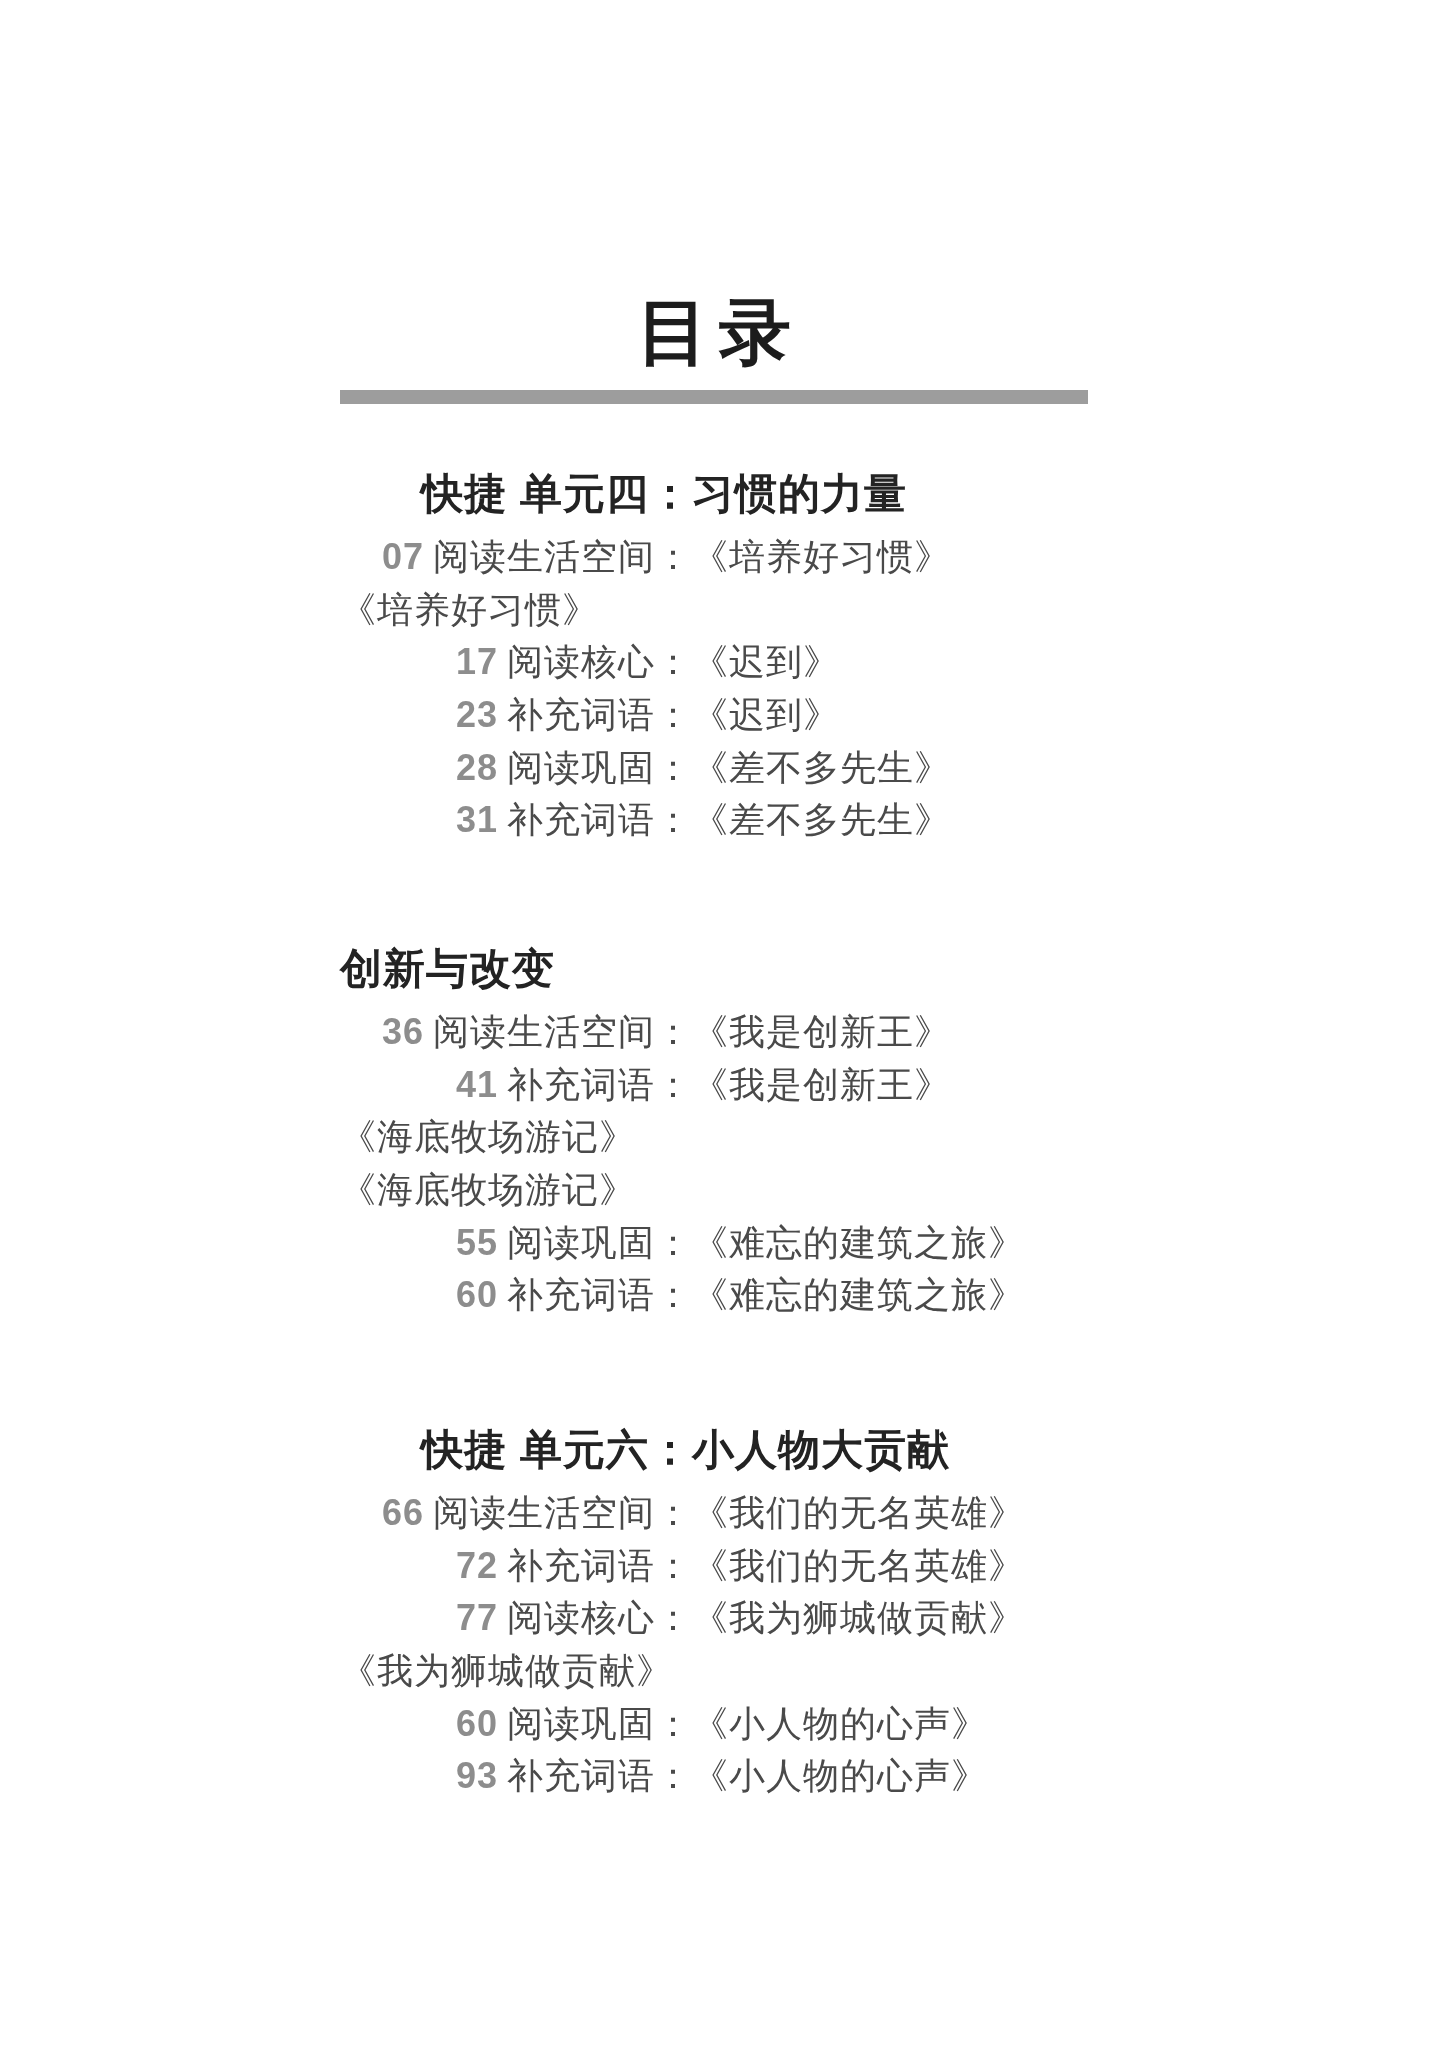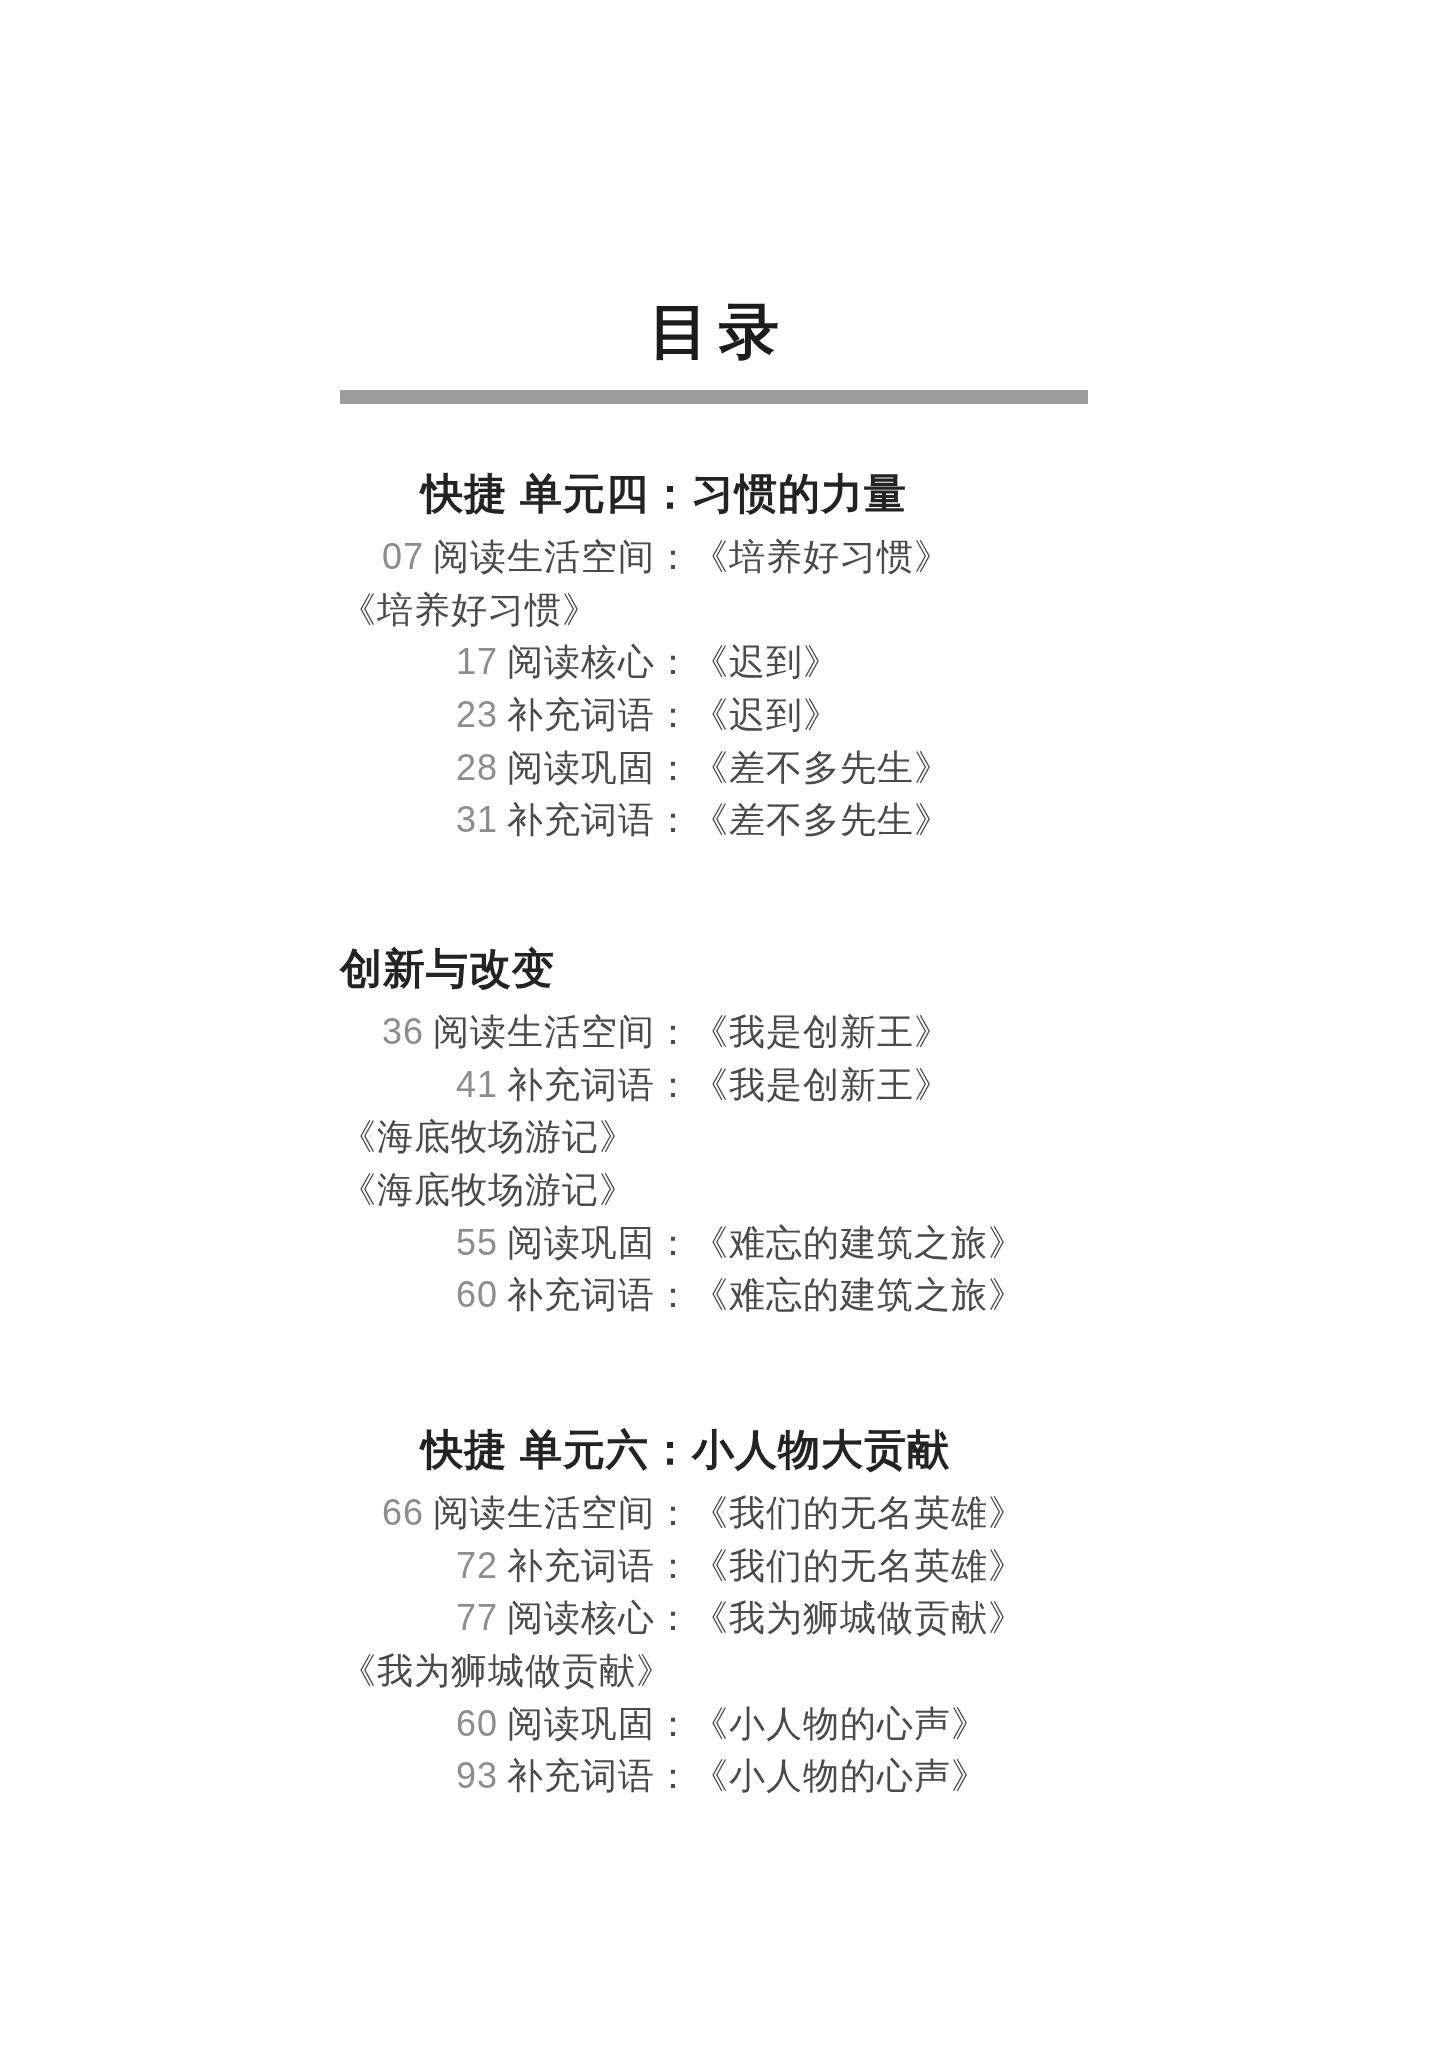--- a/index.html
+++ b/index.html
@@ -16,21 +16,21 @@
     font-family: "Liberation Sans", sans-serif;
   }
   .toc-title {
     position: absolute;
     top: 278px;
     left: 340px;
     width: 748px;
     height: 108px;
     line-height: 108px;
     text-align: center;
-    font-size: 60px;
+    font-size: 72px;
     font-weight: bold;
     letter-spacing: 10px;
     text-indent: 10px; 
     color: var(--title-color, #1c1c1c);
   }
   .toc-rule {
     position: absolute;
     top: 390px;
     left: 340px;
     width: 748px;
@@ -72,20 +72,21 @@
     display: flex;
     align-items: center;
     height: 52.7px;
     font-size: 36px;
     letter-spacing: 1px;
   }
   .row .cell-left { color: var(--label-color, #4a4a4a); }
   .page-num {
     color: var(--num-color, #8d8d8d);
     margin-right: 9px;
+    font-weight: bold;
   }
   .row .cell-right { color: var(--label-color, #4a4a4a); }
 </style>
 </head>
 <body>
 
 <div class="page">
   <div class="toc-title">目录</div>
   <div class="toc-rule"></div>
   <div id="sections">

